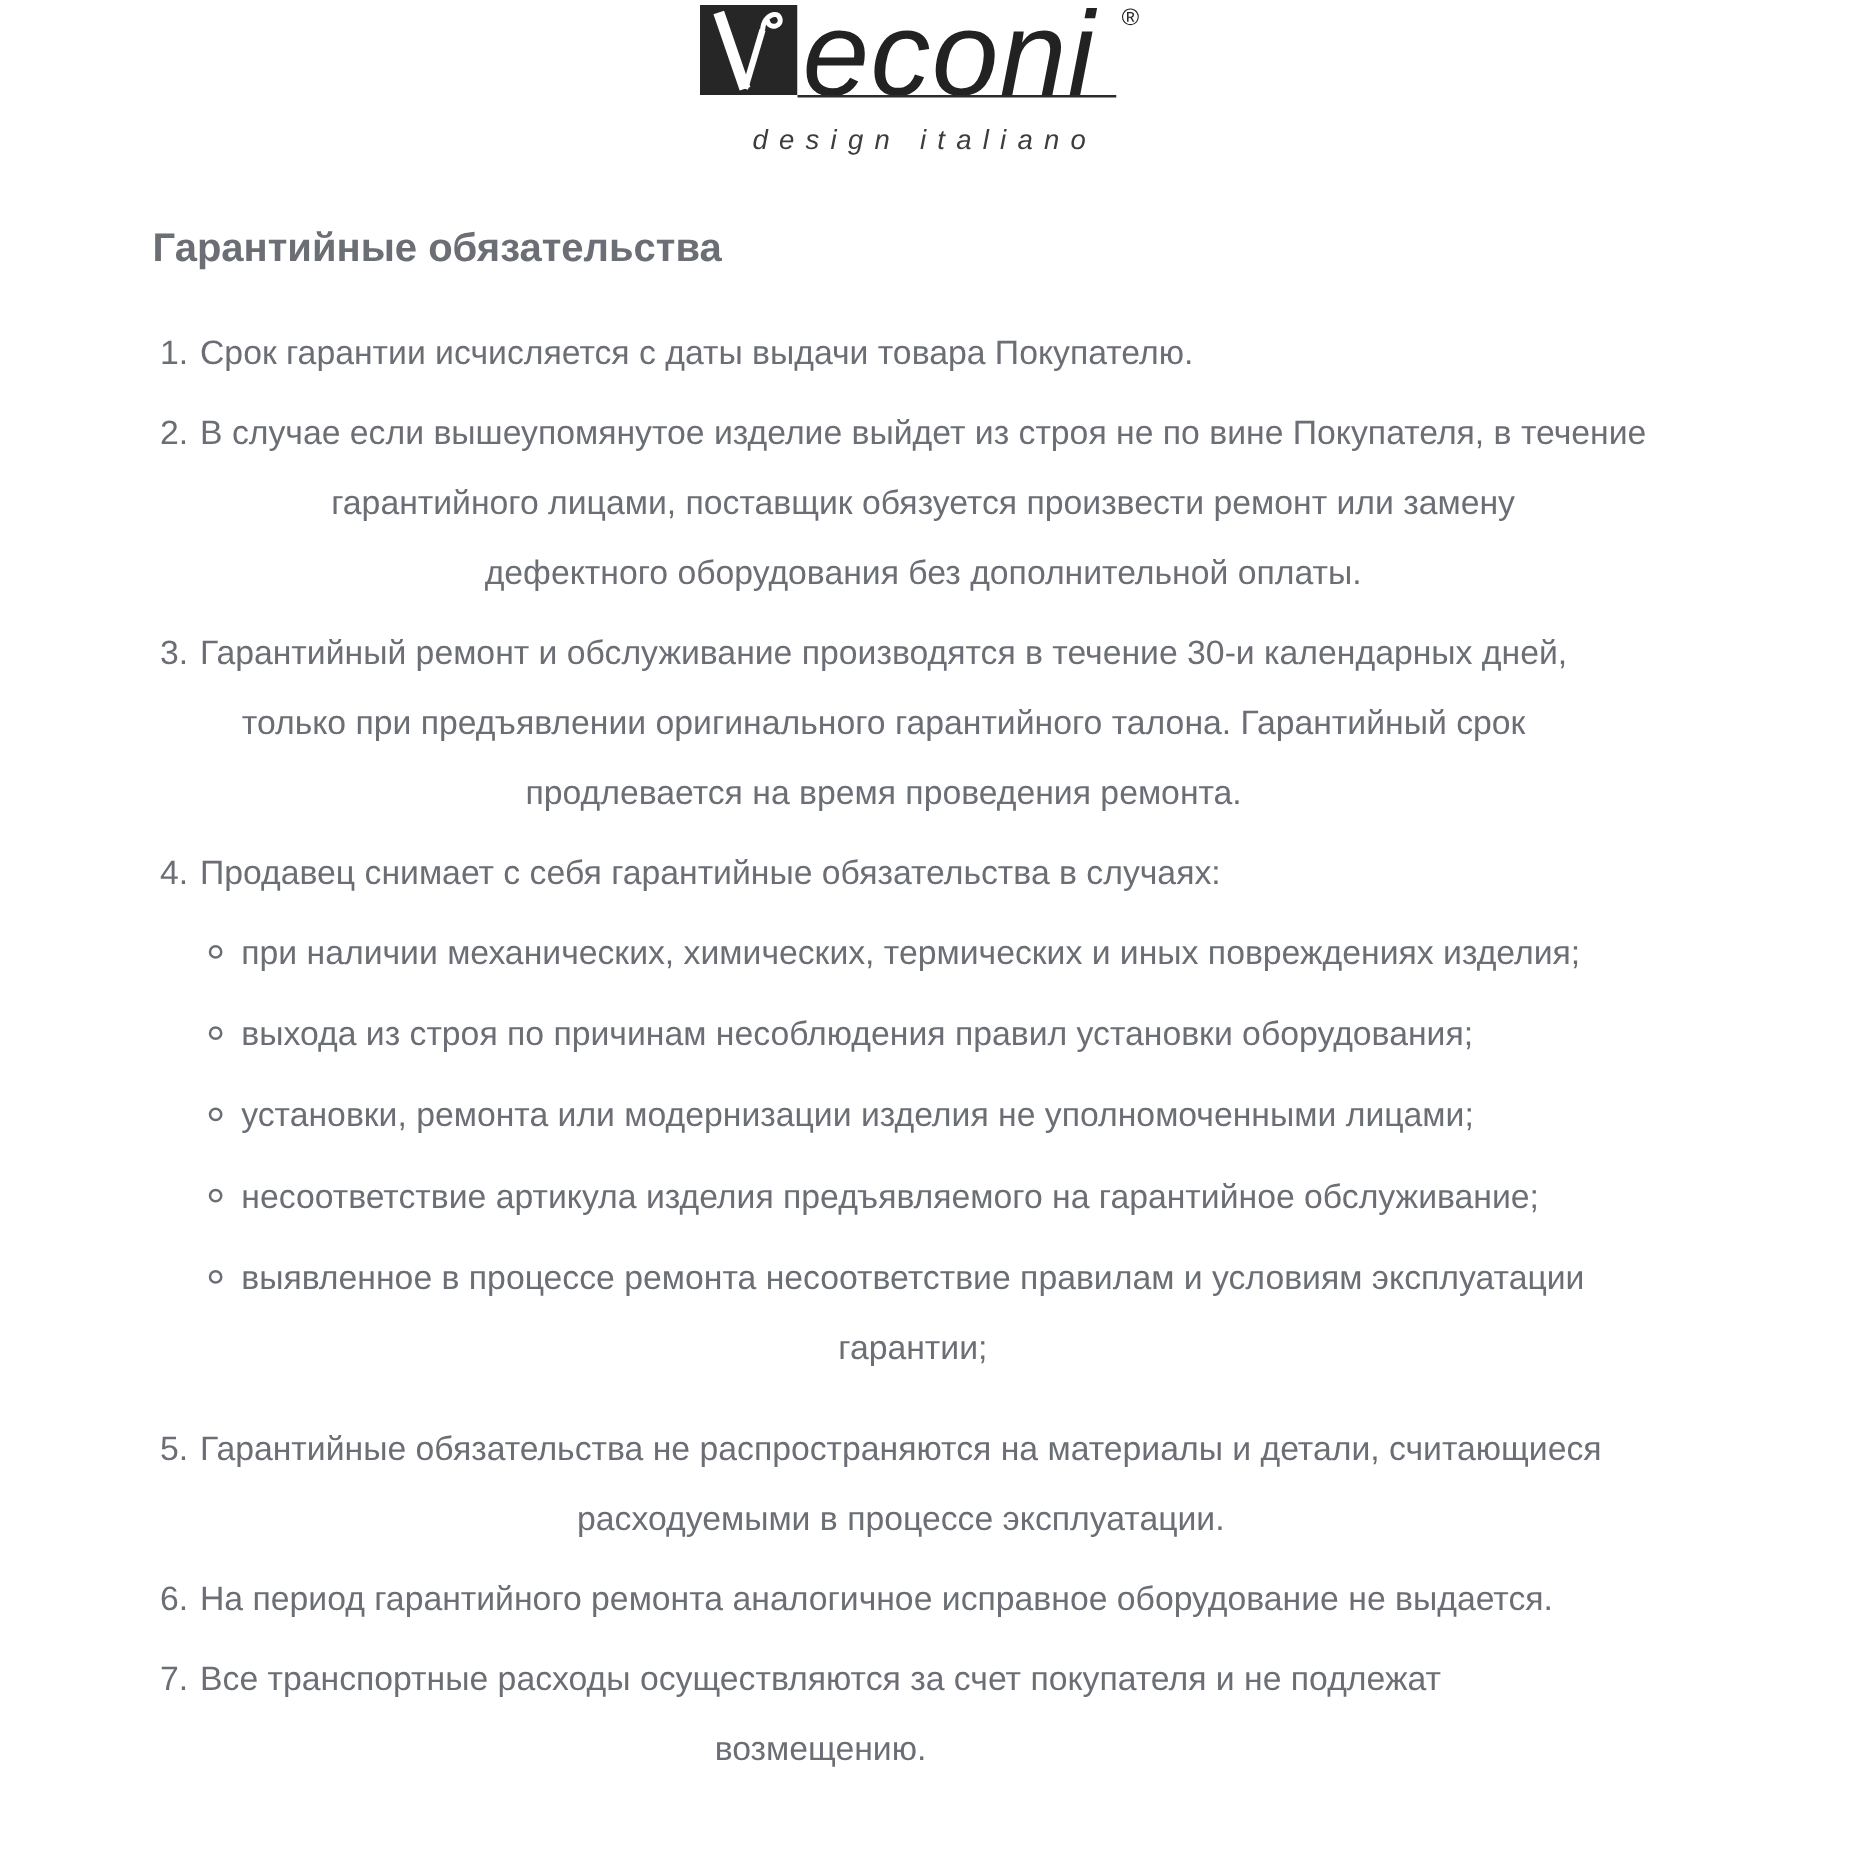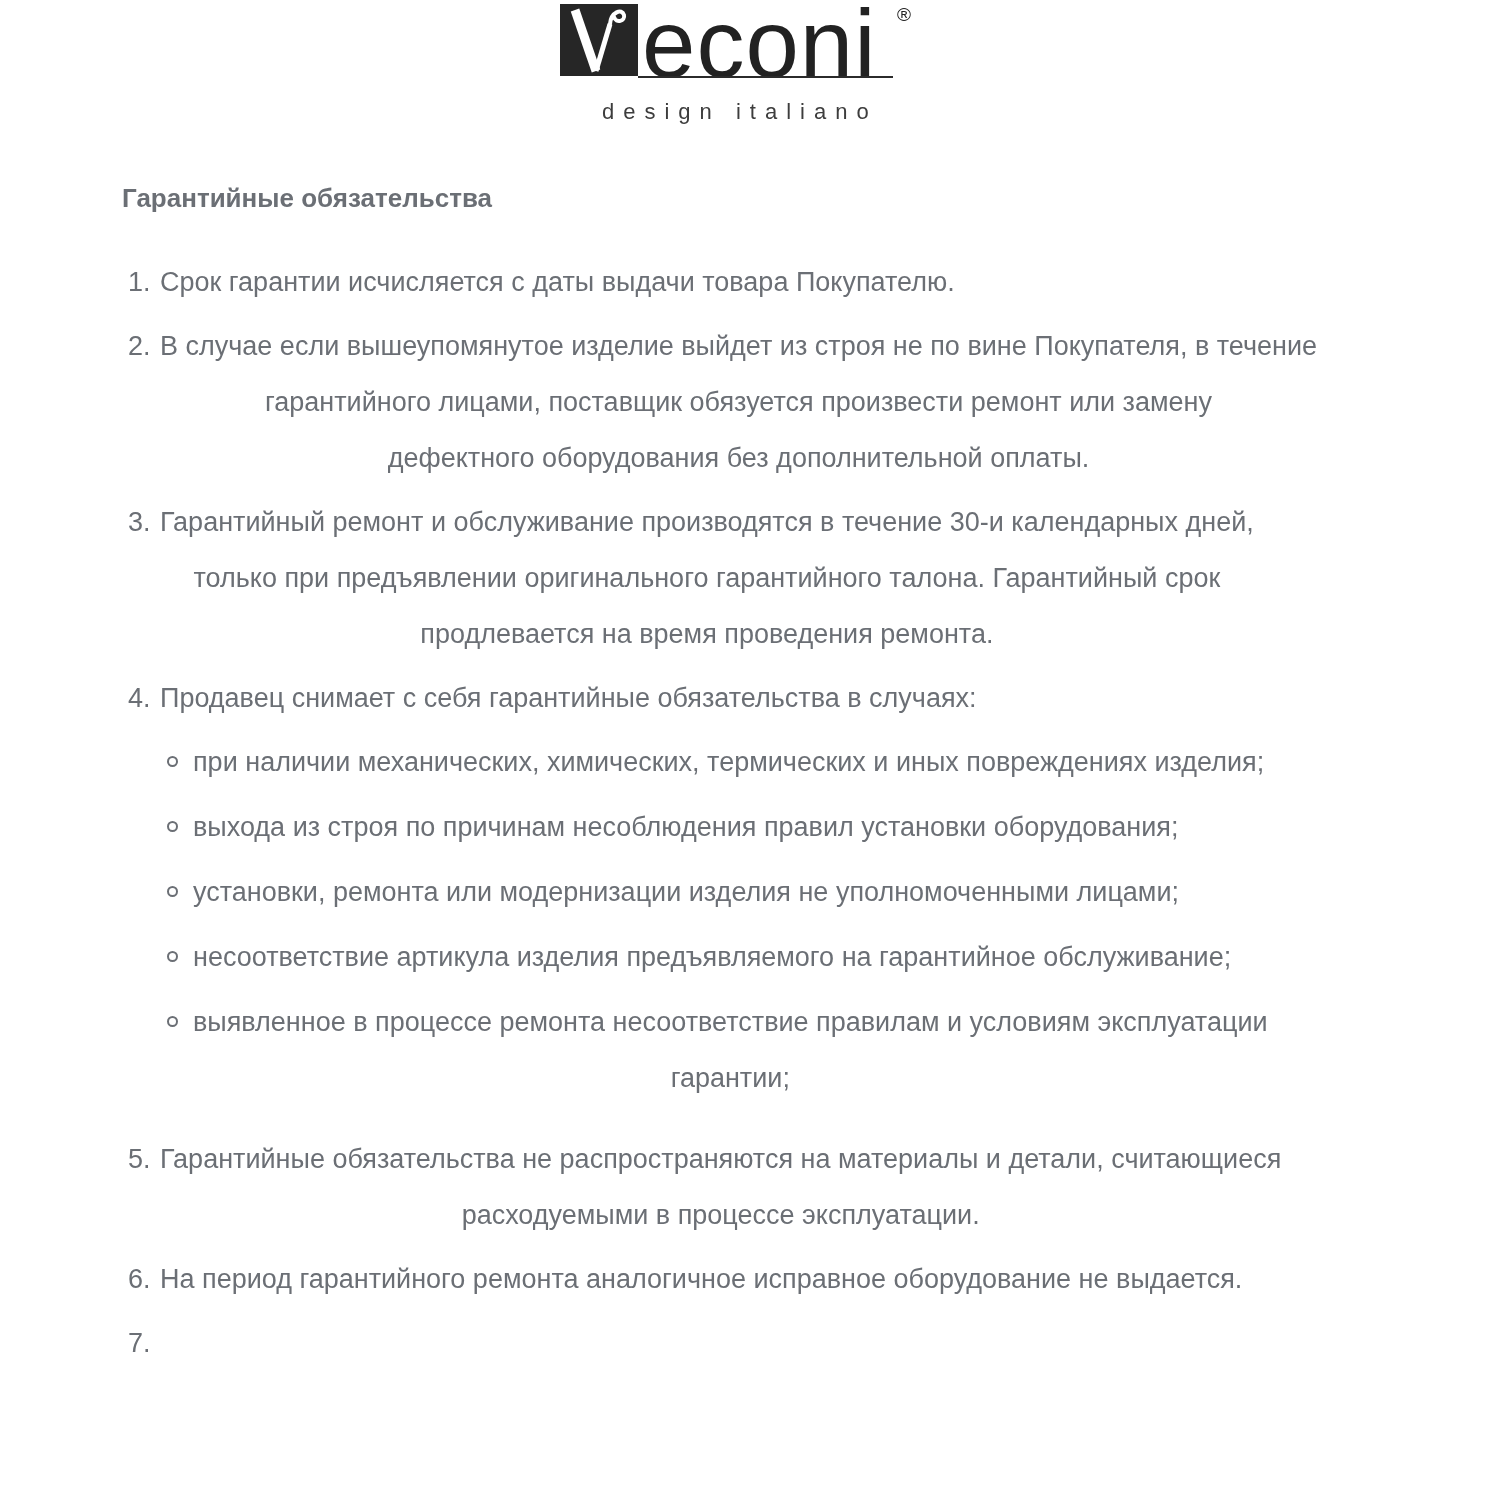--- a/index.html
+++ b/index.html
@@ -5,38 +5,38 @@
   html, body { margin: 0; padding: 0; }
   body {
     width: 1500px; height: 1500px;
     background: #ffffff;
     font-family: "Liberation Sans", sans-serif;
     overflow: hidden;
     position: relative;
   }
 
   
-  .logo { position: absolute; left: 560px; top: 4px; width: 360px; height: 110px; }
+  .logo { position: absolute; left: 560px; top: 4px; width: 360px; height: 110px; font-style: italic; }
   .v-square { position: absolute; left: 0; top: 0; width: 78px; height: 72px; }
   .wordmark {
     position: absolute; left: 82px; top: -8px;
     font-size: 96px; line-height: 96px; letter-spacing: 1px;
     color: #222222; white-space: nowrap;
   }
   .logo-underline { position: absolute; left: 78px; top: 72px; width: 255px; height: 2px; background: #2b2b2b; }
   .registered { position: absolute; left: 337px; top: 1px; font-size: 19px; line-height: 19px; color: #222222; }
   .tagline {
     position: absolute; left: 42px; top: 96px; width: 276px;
     text-align: left; font-size: 22px; line-height: 24px;
     letter-spacing: 9px; color: #3d3d3d; white-space: nowrap;
   }
 
   
   .content { position: absolute; left: 0; top: 183px; width: 1500px; color: #6b6f75; }
-  .title { margin: 0 0 0 122px; font-size: 26px; line-height: 30px; }
+  .title { margin: 0 0 0 122px; font-size: 32px; line-height: 30px; }
   .list { margin: 41px 0 0 0; padding-left: 128px; font-size: 27px; }
   .item { display: flex; margin-bottom: 8px; }
   .num { width: 32px; flex: none; line-height: 56px; }
   .lines > div { line-height: 56px; white-space: nowrap; text-align: center; }
   .sublist { margin: 2px 0 25px 0; }
   .subitem { display: flex; margin-left: 39px; margin-bottom: 9px; }
   .bullet {
     flex: none; width: 11px; height: 11px; margin: 22px 15px 0 0;
     border: 2px solid #6b6f75; border-radius: 50%;
     box-sizing: border-box; background: transparent;
@@ -132,15 +132,19 @@
         </div>
       </div>
       <div class="item">
         <span class="num">6.</span>
         <div class="lines">
           <div>На период гарантийного ремонта аналогичное исправное оборудование не выдается.</div>
         </div>
       </div>
       <div class="item">
         <span class="num">7.</span>
+        <div class="lines">
+          <div>Все транспортные расходы осуществляются за счет покупателя и не подлежат</div>
+          <div>возмещению.</div>
+        </div>
       </div>
     </div>
 </div>
 
 </body></html>

